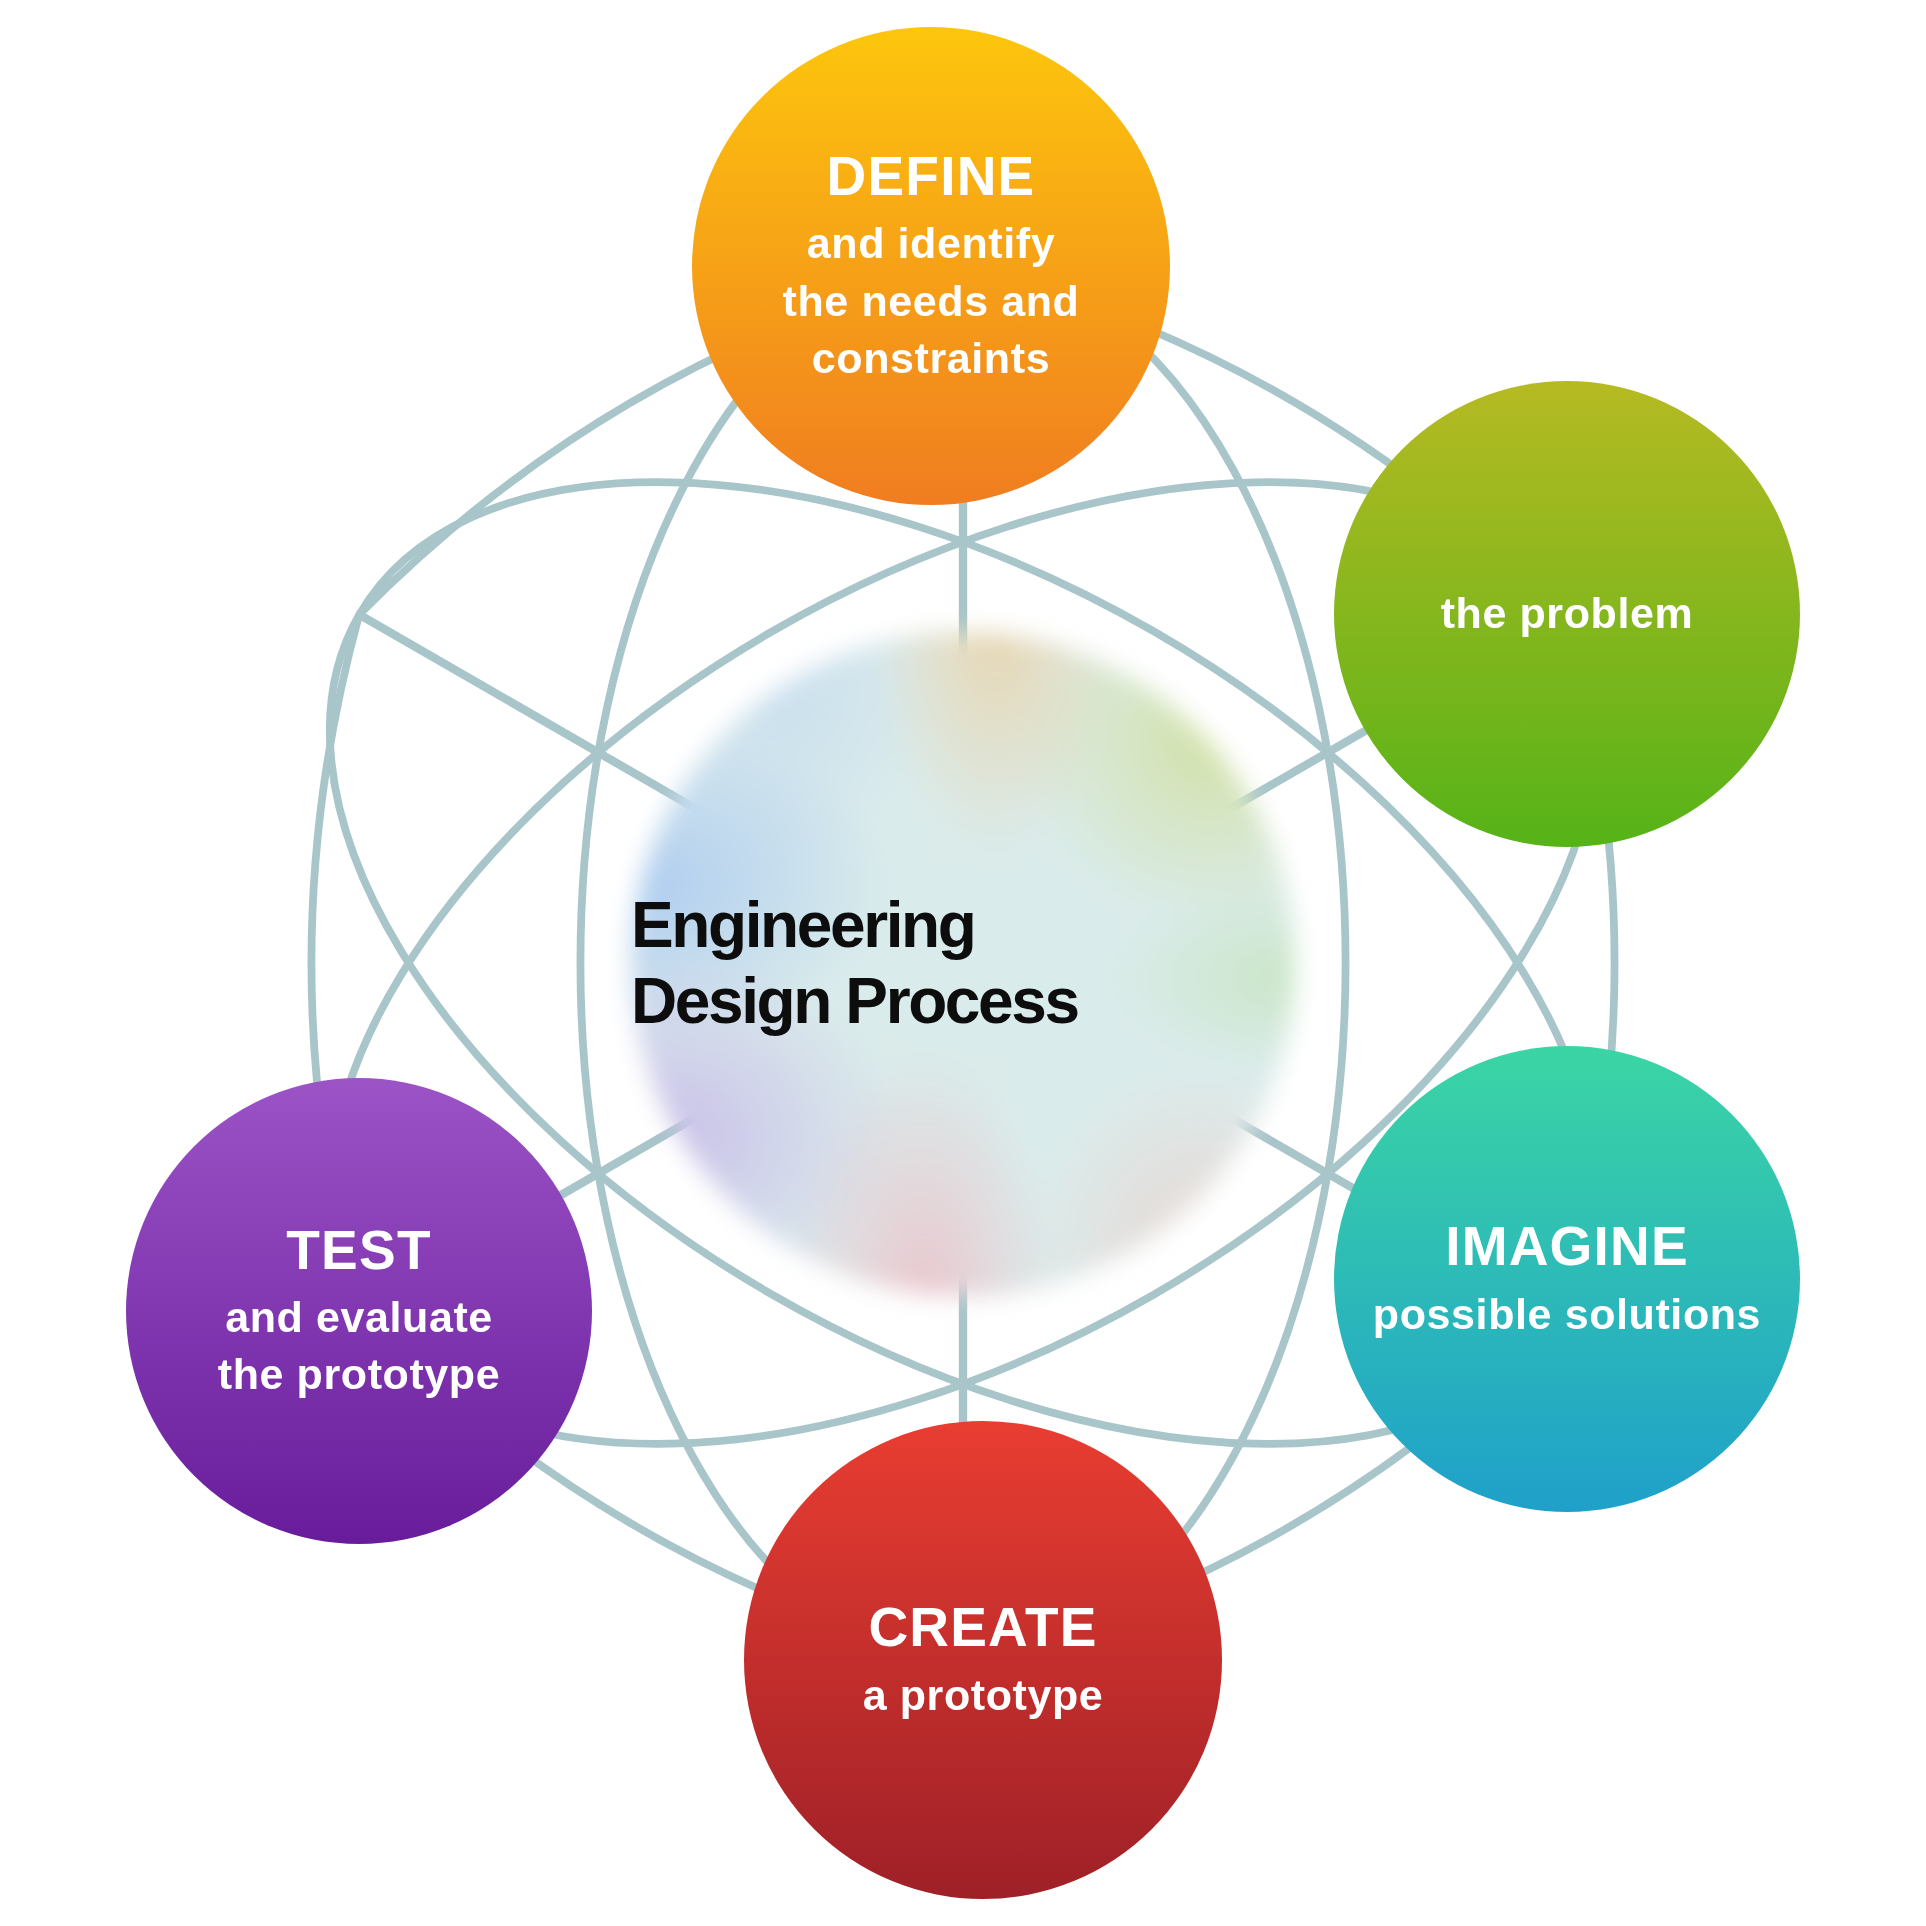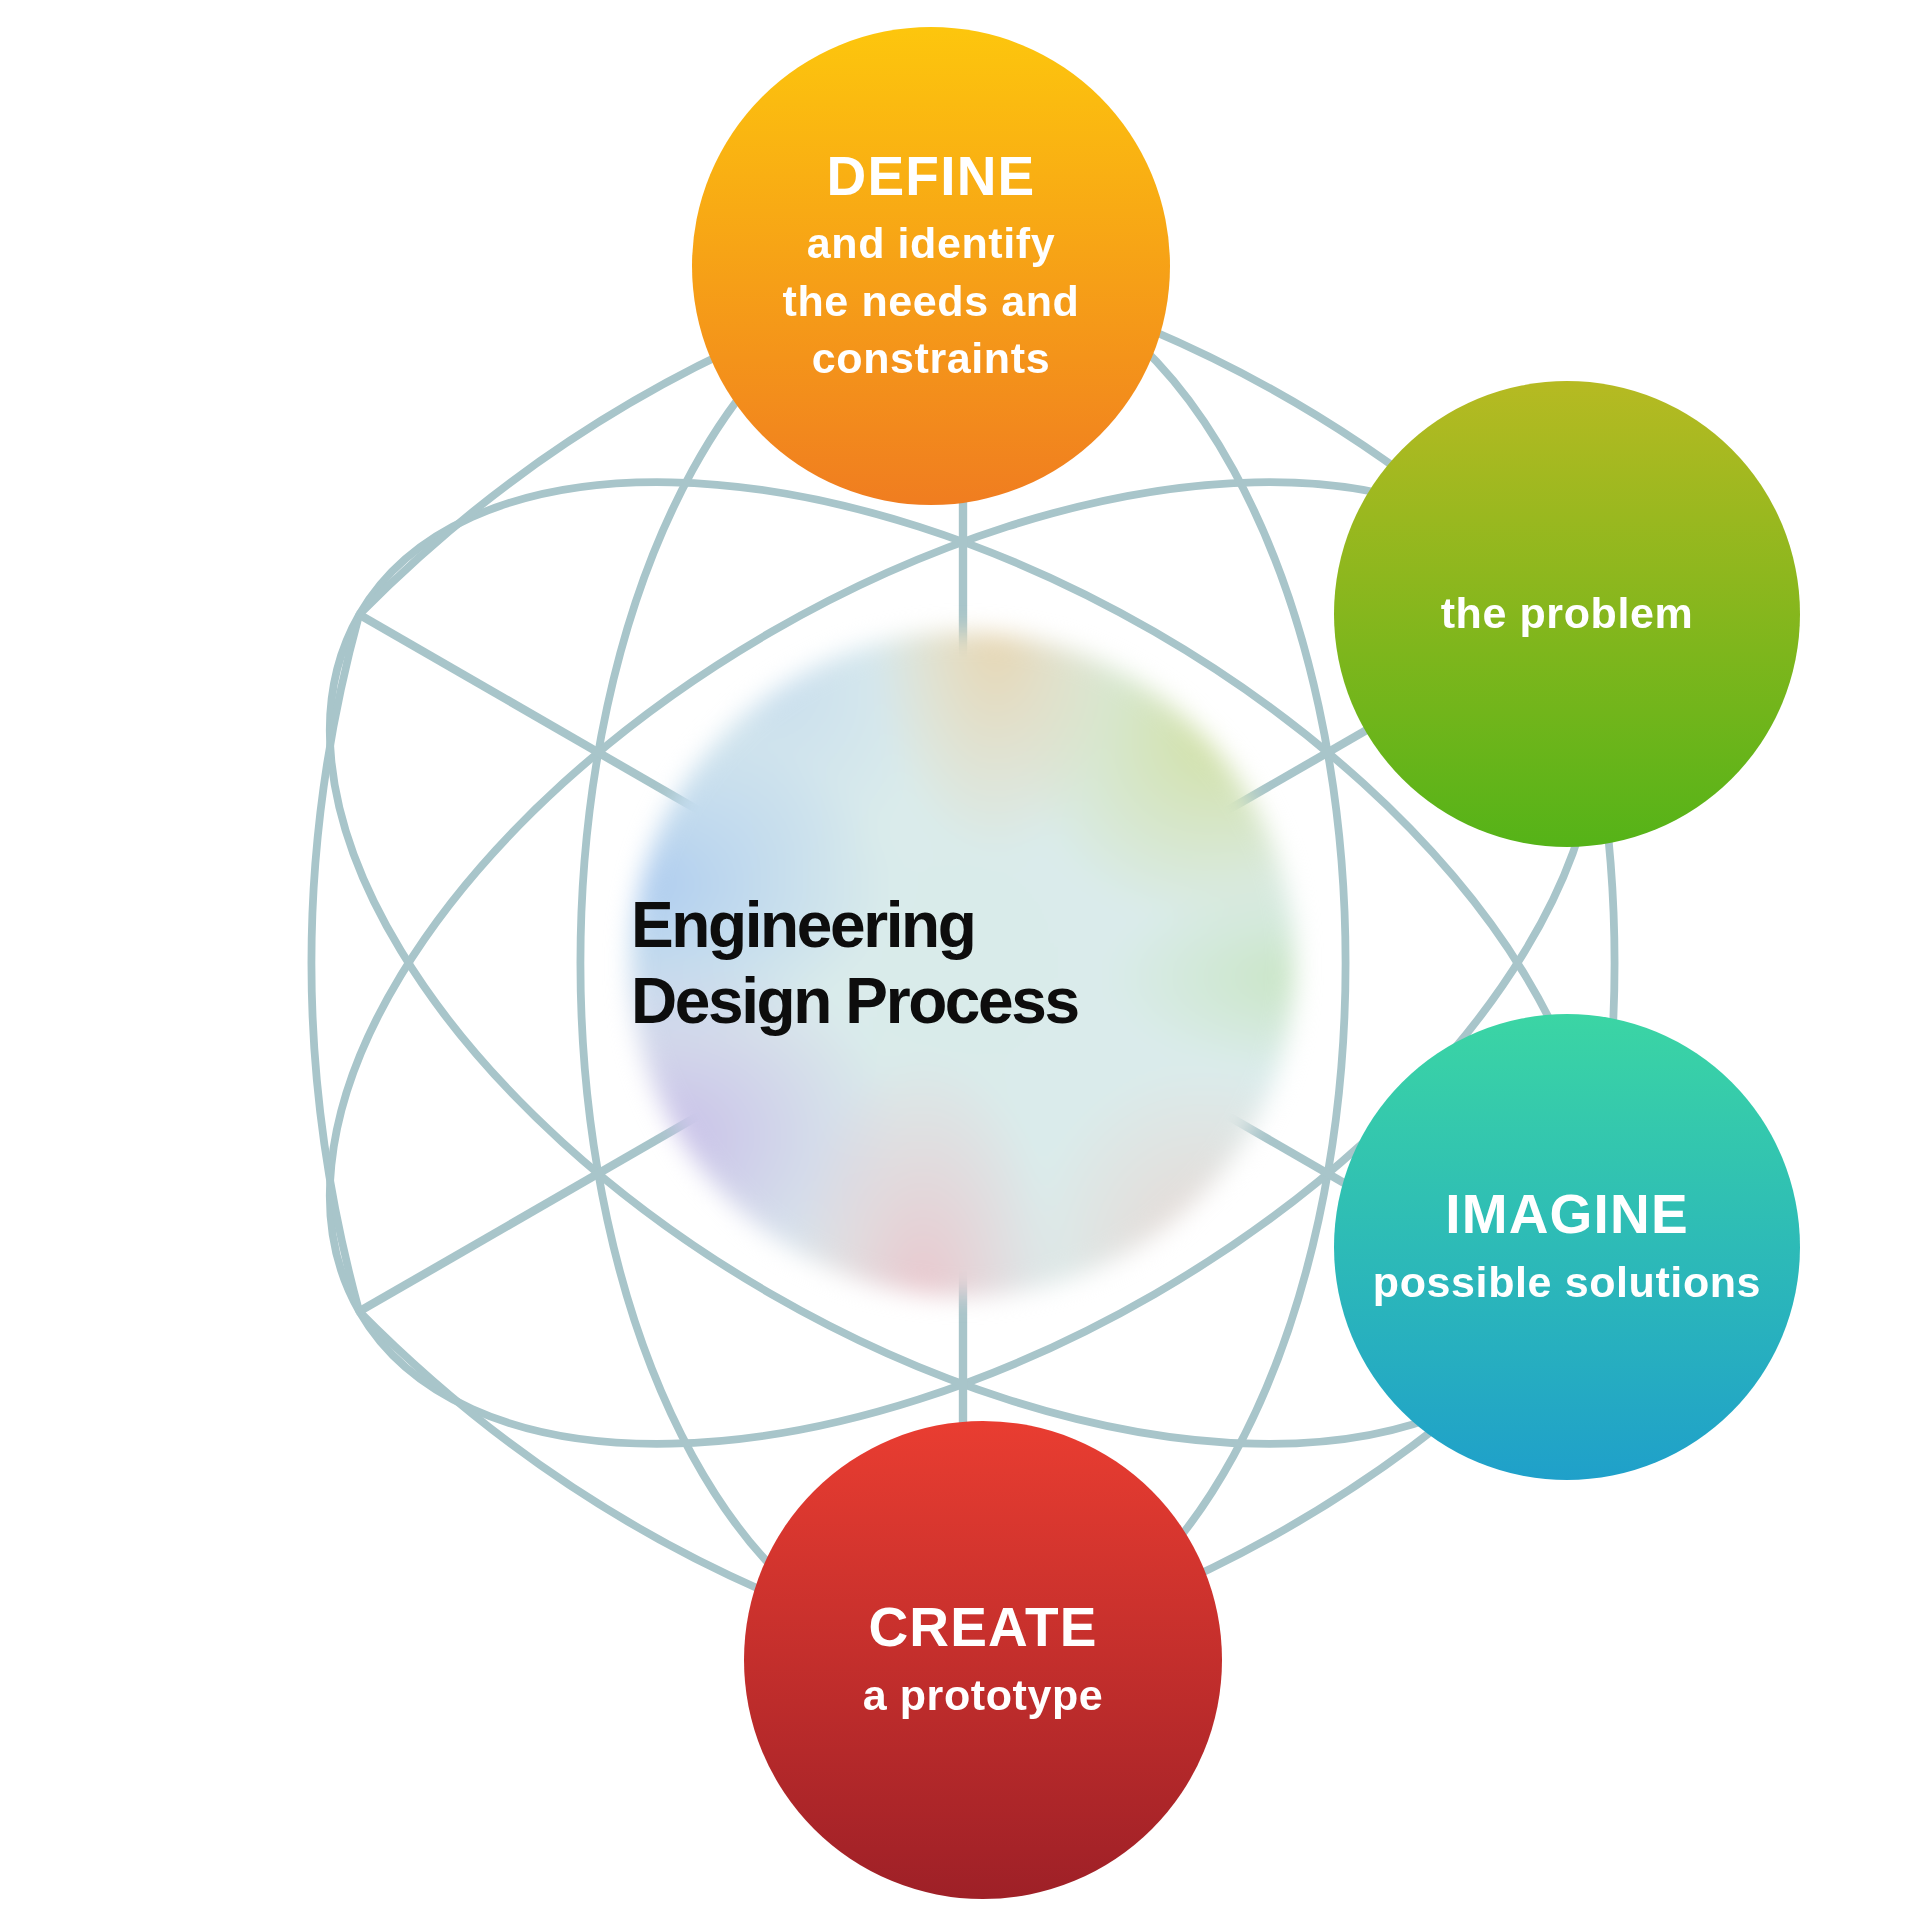--- a/index.html
+++ b/index.html
@@ -56,21 +56,21 @@
     margin-bottom:7.2px;
   }
   .node .sub{
     font-weight:700;
     font-size:43px;
     letter-spacing:0.6px;
     line-height:1.33;
   }
   .node.define  {left:692px;top:27px;  width:478px;height:478px;}
   .node.research{left:1334px;top:381px; width:466px;height:466px;}
-  .node.imagine {left:1334px;top:1014px;width:466px;height:466px;align-items:center;}
+  .node.imagine {left:1334px;top:1046px;width:466px;height:466px;align-items:center;}
   .node.create  {left:744px;top:1421px;width:478px;height:478px;}
   .node.test    {left:126px; top:1078px;width:466px;height:466px;}
   .node.iterate {left:126px; top:381px; width:466px;height:466px;}
 </style>
 </head>
 <body>
 
 <div class="canvas">
 
   <svg class="lines" width="1926" height="1926" viewBox="0 0 3222 3222">
@@ -115,16 +115,21 @@
   <div class="node imagine" style="background: linear-gradient(rgb(59, 213, 164) 0%, rgb(31, 160, 202) 100%); color: rgb(255, 255, 255);">
     <div class="heading">IMAGINE</div>
     <div class="sub">possible solutions</div>
   </div>
 
   <div class="node create" style="background: linear-gradient(rgb(233, 61, 49) 0%, rgb(158, 32, 39) 100%); color: rgb(255, 255, 255);">
     <div class="heading">CREATE</div>
     <div class="sub">a prototype</div>
   </div>
 
+  <div class="node test" style="background: linear-gradient(rgb(155, 83, 198) 0%, rgb(104, 28, 155) 100%); color: rgb(255, 255, 255);">
+    <div class="heading">TEST</div>
+    <div class="sub">and evaluate</div>
+    <div class="sub">the prototype</div>
+  </div>
 
 
 </div>
 
 
 </body></html>

